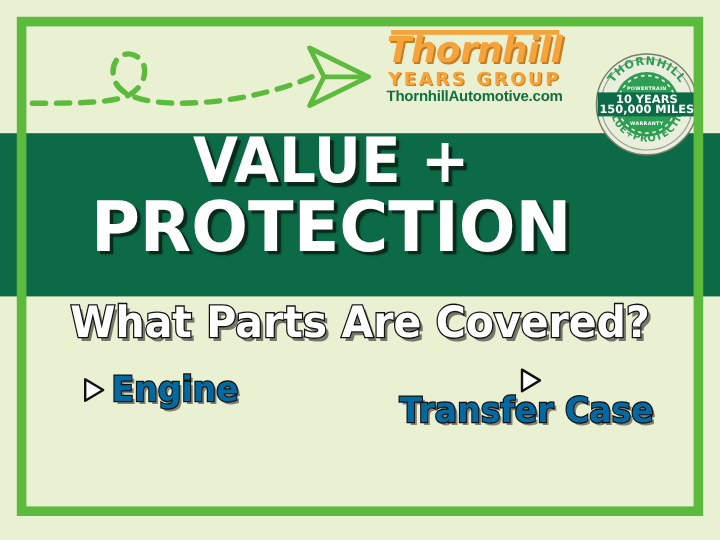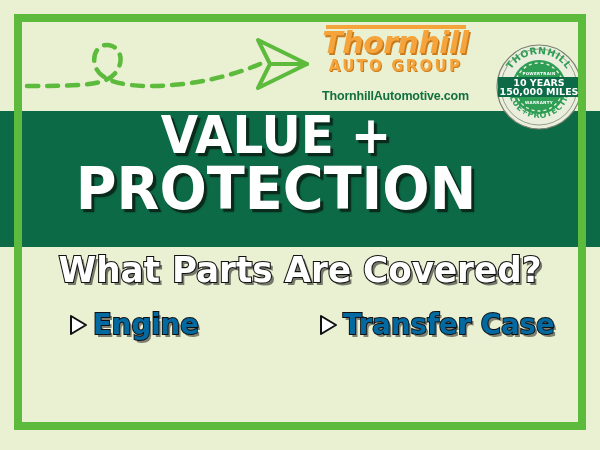--- a/index.html
+++ b/index.html
@@ -96,21 +96,21 @@
     font-family: "DejaVu Sans", sans-serif;
     font-size: 15px;
     font-weight: bold;
     letter-spacing: 2.2px;
     color: #f5a43c;
     line-height: 1;
     text-shadow: 1px 1px 0 #c97b1d;
   }
   .logo-url {
     display: block;
-    margin-top: 16px;
+    margin-top: 0;
     font-family: "Liberation Sans", sans-serif;
     font-size: 12.5px;
     font-weight: bold;
     letter-spacing: -0.2px;
     color: #12703f;
     line-height: 1;
   }
 
   
   .seal {
@@ -201,21 +201,21 @@
     transform: scaleX(0.95);
     transform-origin: left center;
   }
   .tri {
     width: 20px;
     height: 22px;
     margin-right: 5px;
     flex: 0 0 auto;
   }
   .col.left .part { padding-left: 38px; }
-  .col.right .part { padding-left: 18px; }
+  .col.right .part { padding-left: 18px; flex-direction: column; }
 </style>
 </head>
 <body>
 
 <div id="ad">
 
   <div class="band"></div>
 
   <div class="frame"></div>
 
@@ -224,21 +224,21 @@
     <div class="flight">
       <svg width="290" height="86" viewBox="0 0 290 86">
         <path d="M5,62 C40,62 70,62 84,56 C100,49 104,28 90,22 C78,17 68,30 74,44 C80,58 104,62 128,62 C170,62 210,52 238,40" fill="none" stroke="#5cbb3c" stroke-width="4.5" stroke-linecap="round" stroke-dasharray="11 9"></path>
         <path d="M236,16 L285,40 L236,64 L248,40 Z" fill="none" stroke="#5cbb3c" stroke-width="4" stroke-linejoin="round"></path>
         <path d="M248,40 L285,40" fill="none" stroke="#5cbb3c" stroke-width="4" stroke-linecap="round"></path>
       </svg>
     </div>
 
     <div class="logo">
       <span class="logo-word">Thornhill</span>
-      <span class="logo-sub">AUTO GROUP</span>
+      <span class="logo-sub">YEARS GROUP</span>
       <span class="logo-url">ThornhillAutomotive.com</span>
     </div>
 
     <div class="seal">
       <svg width="86" height="86" viewBox="0 0 86 86">
         <defs>
           <path id="arcTop" d="M 10,43 A 33,33 0 0 1 76,43" fill="none"></path>
           <path id="arcBot" d="M 12,43 A 31,31 0 0 0 74,43" fill="none"></path>
         </defs>
         <circle cx="43" cy="43" r="42" fill="#e9eedd" stroke="#7a7f6e" stroke-width="1.2"></circle>

